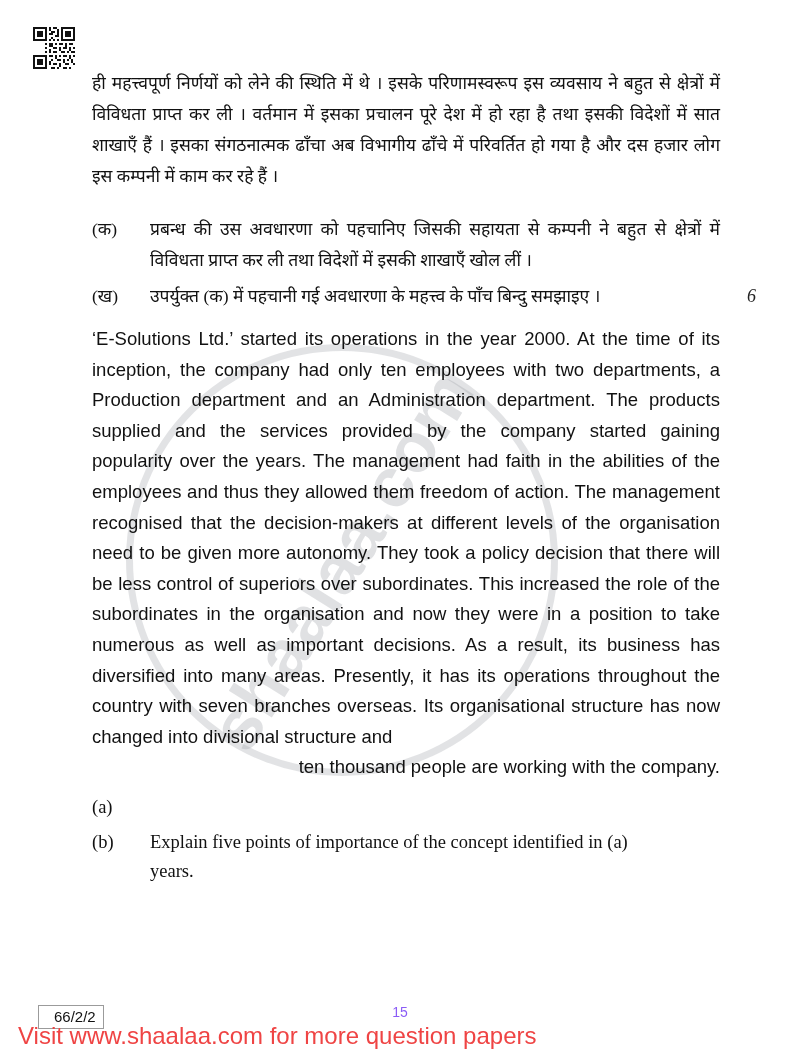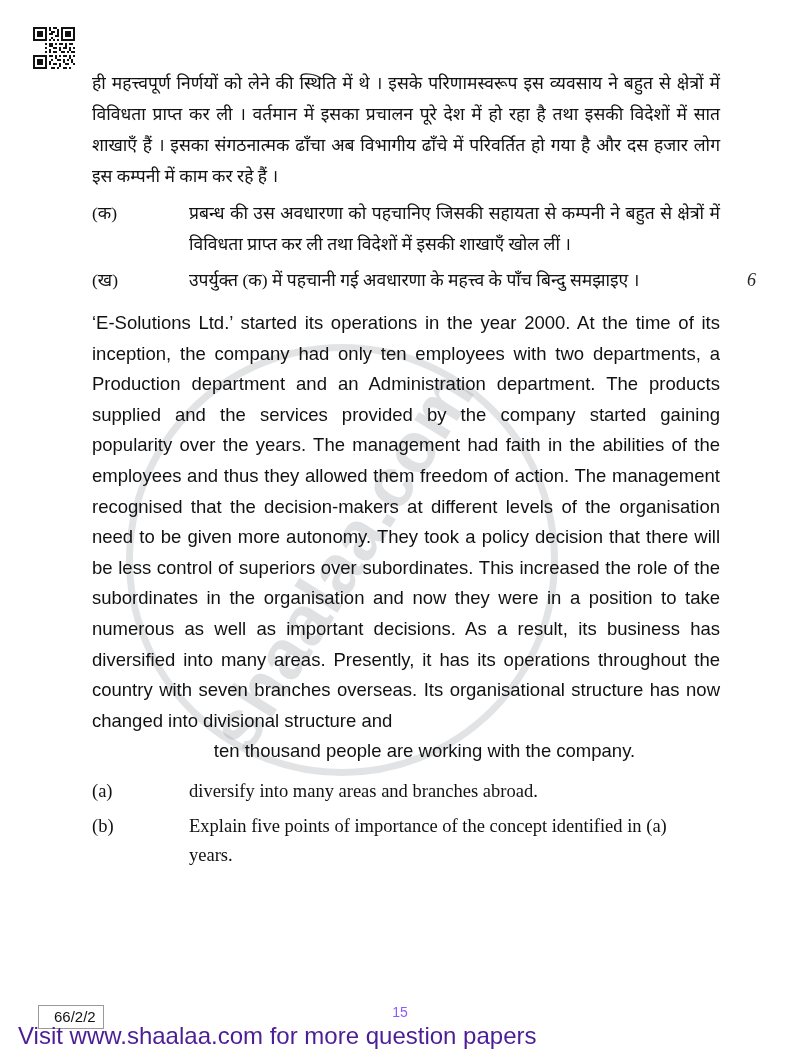--- a/index.html
+++ b/index.html
@@ -62,21 +62,21 @@
     width: 628px;
     z-index: 2;
   }
 
   .hi-para {
     font-family: "Liberation Serif", serif;
     font-size: 17.5px;
     line-height: 31px;
     text-align: justify;
     text-justify: inter-word;
-    margin: 0 0 6px 0;
+    margin: 0 0 22px 0;
   }
 
   .q-row {
     display: flex;
     align-items: flex-start;
     margin: 0;
     position: relative;
   }
   .q-row.hi { margin-top: 5px; }
   .q-label {
@@ -89,21 +89,20 @@
     width: 58px;
     font-size: 18.5px;
     line-height: 29px;
   }
   .q-body {
     flex: 1 1 auto;
     font-size: 17.5px;
     line-height: 31px;
     text-align: justify;
     text-justify: inter-word;
-    margin-left: 39px;
   }
   .q-body.en {
     font-size: 18.5px;
     line-height: 29px;
   }
   .q-body .tail { text-align: left; }
 
   .marks {
     position: absolute;
     right: -36px;
@@ -115,21 +114,21 @@
   }
 
   #en-para {
     font-family: Liberation Sans, sans-serif;
     font-size: 18.5px;
     line-height: 30.6px;
     text-align: justify;
     text-justify: inter-word;
     margin: 12px 0 10px 0;
   }
-  #en-para .tail { display: block; text-align: center; margin-left: 37px; }
+  #en-para .tail { display: block; text-align: right; margin-left: 37px; }
 
   
   #paper-code-box {
     position: absolute;
     left: 38px;
     top: 1005px;
     border: 1px solid #9b9b9b;
     padding: 2px 7px 3px 15px;
     font-family: "Liberation Sans", sans-serif;
     font-size: 15px;
@@ -149,21 +148,21 @@
     color: #8b5cf6;
     z-index: 3;
   }
   #promo-banner {
     position: absolute;
     left: 18px;
     top: 1022px;
     font-family: "Liberation Sans", sans-serif;
     font-size: 24px;
     line-height: 28px;
-    color: #4c1d95;
+    color: #ef4444;
     white-space: nowrap;
     z-index: 4;
   }
 </style>
 </head>
 <body>
 
 <div id="page">
 
   <div id="qr-code" aria-label="QR code">
@@ -262,21 +261,20 @@
     </div>
 
     <p id="en-para">
       <span>‘E-Solutions Ltd.’ started its operations in the year 2000. At the time of its inception, the company had only ten employees with two departments, a Production department and an Administration department. The products supplied and the services provided by the company started gaining popularity over the years. The management had faith in the abilities of the employees and thus they allowed them freedom of action. The management recognised that the decision-makers at different levels of the organisation need to be given more autonomy. They took a policy decision that there will be less control of superiors over subordinates. This increased the role of the subordinates in the organisation and now they were in a position to take numerous as well as important decisions. As a result, its business has diversified into many areas. Presently, it has its operations throughout the country with seven branches overseas. Its organisational structure has now changed into divisional structure and</span>
       <span class="tail">ten thousand people are working with the company.</span>
     </p>
 
     <div class="q-row">
       <div class="q-label en">(a)</div>
       <div class="q-body en">
-        <span class="tail" style="display:block">diversify into many areas and branches abroad.</span>
       </div>
     </div>
 
     <div class="q-row" style="margin-top:6px">
       <div class="q-label en">(b)</div>
       <div class="q-body en">
         <span>Explain five points of importance of the concept identified in (a)</span>
         <span class="tail" style="display:block">years.</span>
       </div>
     </div>

